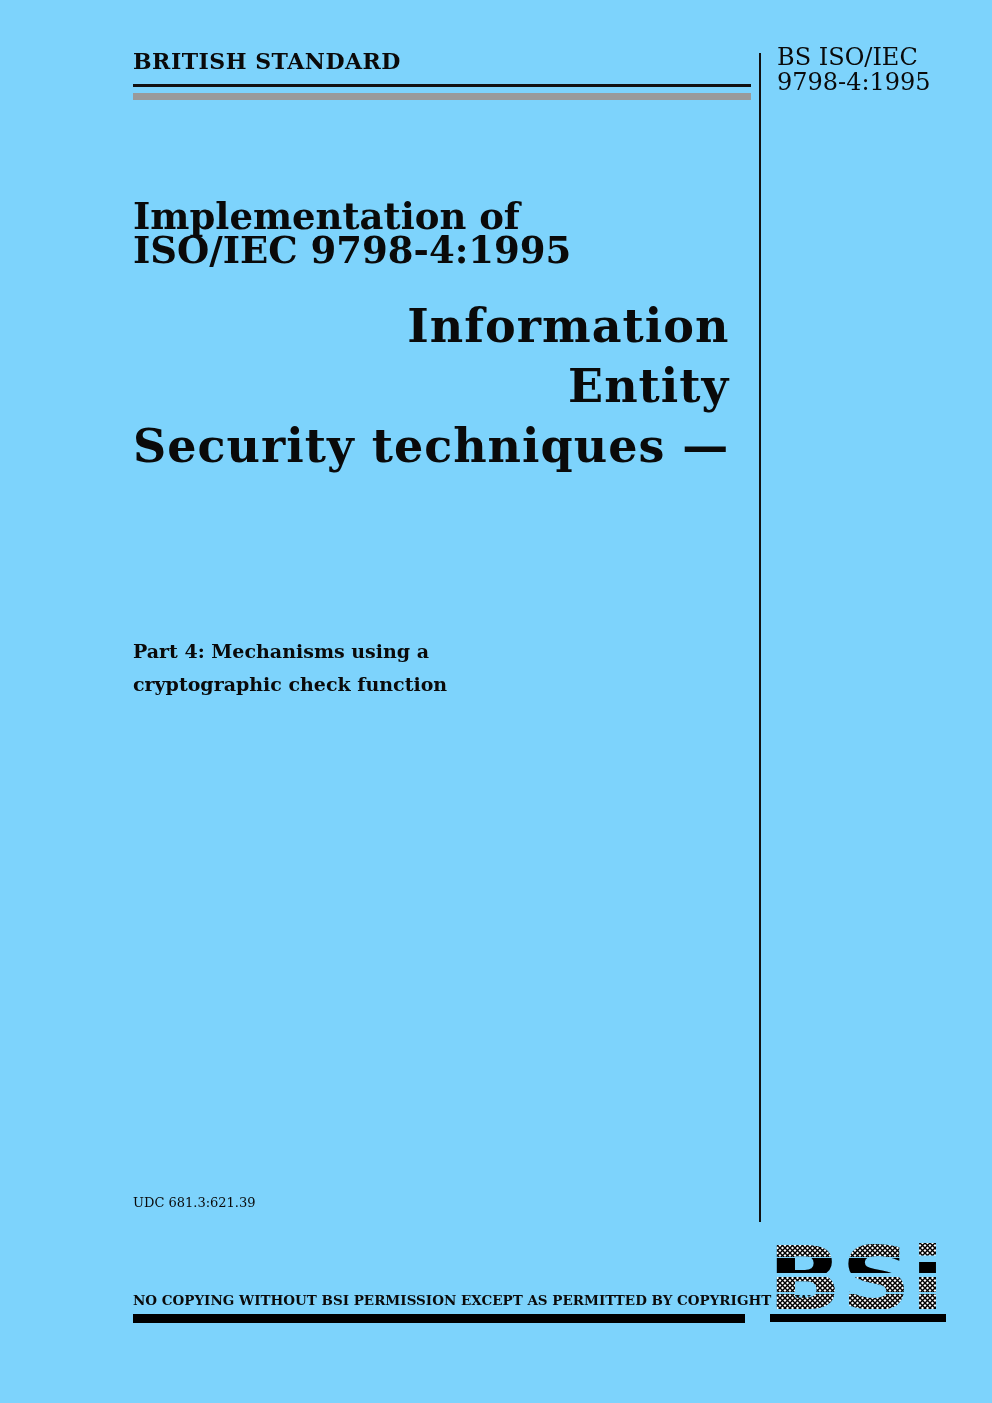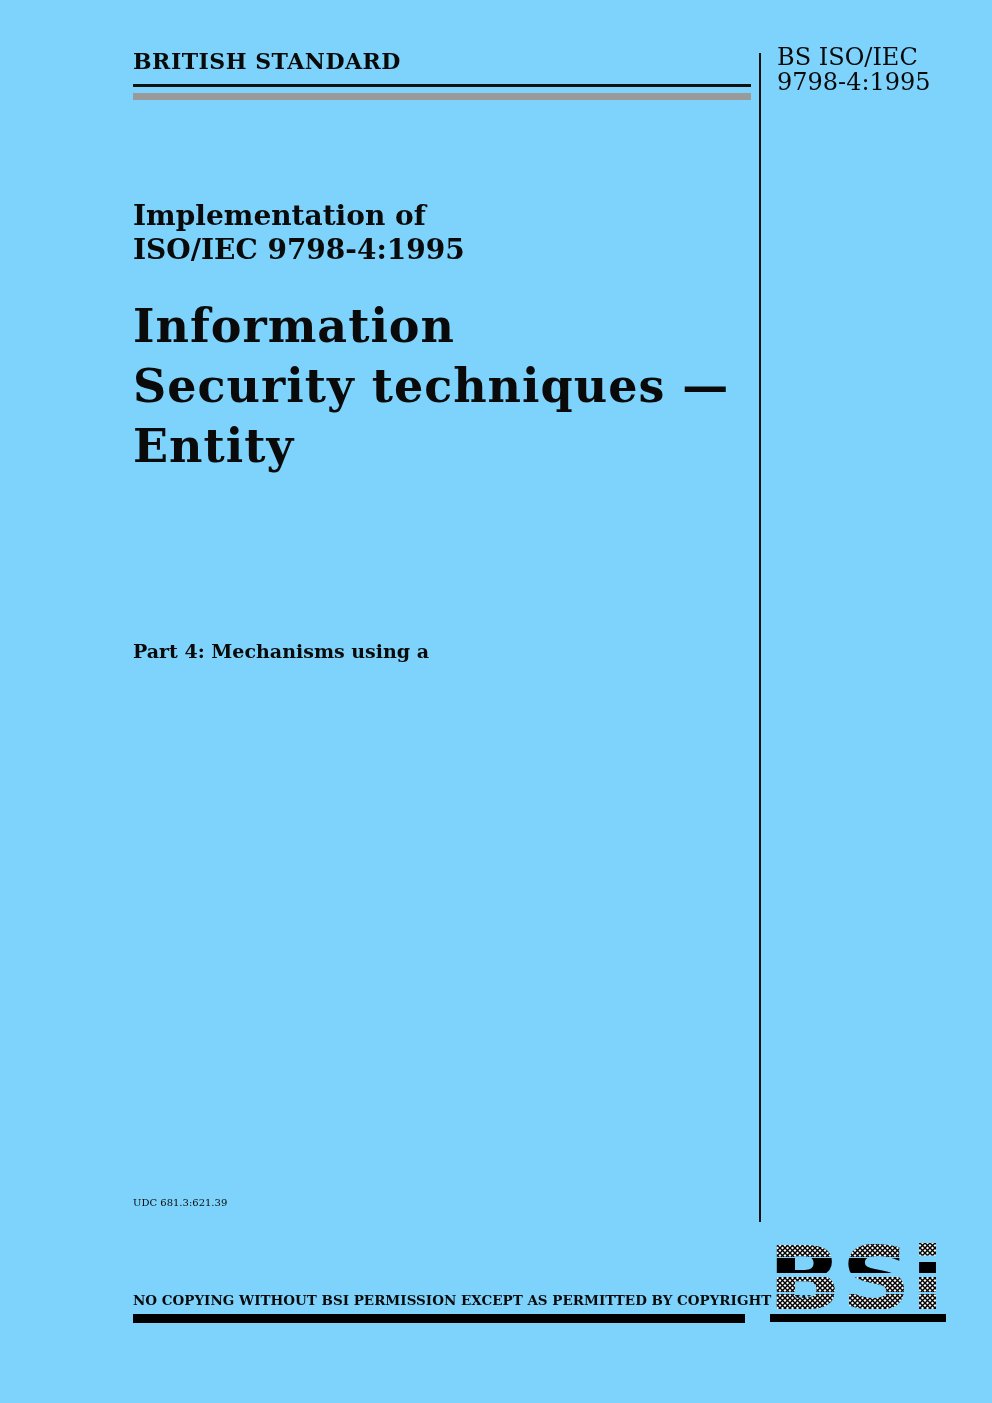--- a/index.html
+++ b/index.html
@@ -45,41 +45,42 @@
   .doc-ref {
     left: 777px; top: 45px;
     font-size: 24px; font-weight: normal;
     line-height: 25px;
     white-space: nowrap;
   }
 
   
   .implementation {
     left: 133px; top: 199px;
-    font-size: 28px; font-weight: bold;
+    font-size: 37px; font-weight: bold;
     line-height: 34px;
     white-space: nowrap;
   }
   .big-title {
     left: 133px; top: 296px;
     font-size: 46px; font-weight: bold;
     line-height: 60px; letter-spacing: 1px;
     white-space: nowrap;
+    text-align: right;
   }
   .part-title {
     left: 133px; top: 635px;
     font-size: 19px; font-weight: bold;
     line-height: 33px;
     white-space: nowrap;
   }
 
   
   .udc {
     left: 133px; top: 1196px;
-    font-size: 10px;
+    font-size: 13px;
     line-height: 13px;
     white-space: nowrap;
   }
   .copyright-text {
     left: 133px; top: 1294px;
     width: 612px;
     font-size: 13.5px; font-weight: bold;
     line-height: 13.5px;
     text-align: center;
     white-space: nowrap;
@@ -108,26 +109,27 @@
     <div>9798-4:1995</div>
   </div>
 
   <div class="abs implementation">
     <div>Implementation of</div>
     <div>ISO/IEC 9798-4:1995</div>
   </div>
 
   <div class="abs big-title">
     <div>Information</div>
+    <div>Entity</div>
     <div>Security techniques —</div>
-    <div>Entity</div>
   </div>
 
   <div class="abs part-title">
     <div>Part 4: Mechanisms using a</div>
+    <div>cryptographic check function</div>
   </div>
 
   <div class="abs udc">UDC 681.3:621.39</div>
 
   <div class="abs copyright-text">NO COPYING WITHOUT BSI PERMISSION EXCEPT AS PERMITTED BY COPYRIGHT LAW</div>
   <div class="abs copyright-bar"></div>
 
   <svg class="abs bsi-logo" width="176" height="80" viewBox="0 0 176 80">
     <defs>
       <pattern id="hatch" width="5" height="5" patternUnits="userSpaceOnUse">

